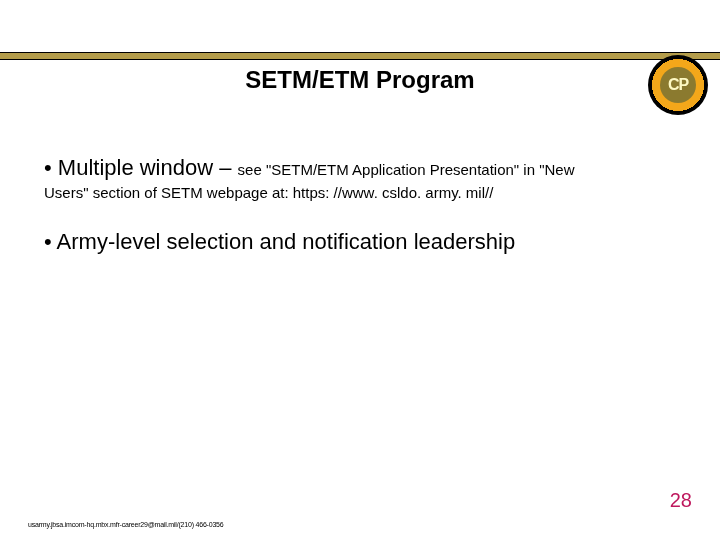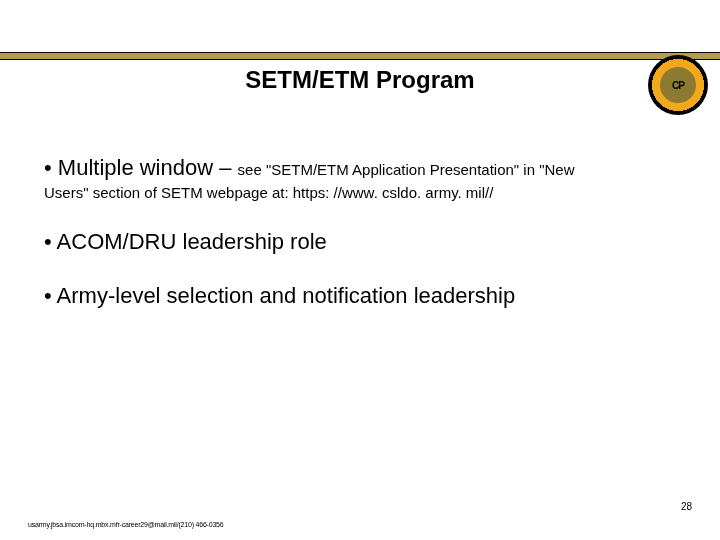--- a/index.html
+++ b/index.html
@@ -44,23 +44,23 @@
     position: absolute;
     top: 12px; left: 12px;
     width: 36px; height: 36px;
     border-radius: 50%;
     background: #8b7a2f;
     display:flex;
     align-items:center;
     justify-content:center;
   }
   .logo-cp {
-    font-size: 10px;
+    font-size: 16px;
     font-weight: bold;
-    color: #000000;
+    color: #fef9c3;
     letter-spacing: -1px;
   }
   .rule-group {
     position: relative;
     height: 10px;
     margin-top: 52px;
   }
   .rule-top {
     position:absolute; left:0; right:0; top:0;
     height:1px; background:#000;
@@ -90,22 +90,22 @@
     vertical-align: baseline;
   }
   .bullet-subline {
     font-size: 15px;
     margin-top:2px;
   }
   .page-num {
     position:absolute;
     right: 28px;
     bottom: 28px;
-    font-size: 10px;
-    color:#000000;
+    font-size: 20px;
+    color:#be185d;
   }
   .footer {
     position:absolute;
     left: 28px;
     bottom: 12px;
     font-size: 7px;
     color:#000;
     letter-spacing: -0.2px;
   }
 </style>
@@ -130,23 +130,20 @@
 
 <div class="content">
 
   <div class="bullet">
     <span class="bullet-lead">• Multiple window – </span><span class="bullet-sub">see "SETM/ETM Application Presentation" in "New</span>
     <div class="bullet-subline">Users" section of SETM webpage at:  https: //www. csldo. army. mil//</div>
   </div>
 
 
 
-  <div class="bullet">
-    <span class="bullet-lead">• ACOM/DRU leadership role</span>
-  </div>
 
   <div class="bullet">
     <span class="bullet-lead">• Army-level selection and notification leadership</span>
   </div>
 
 </div>
 
 <div class="page-num">28</div>
 <div class="footer">usarmy.jbsa.imcom-hq.mbx.mfr-career29@mail.mil/(210) 466-0356</div>
 

